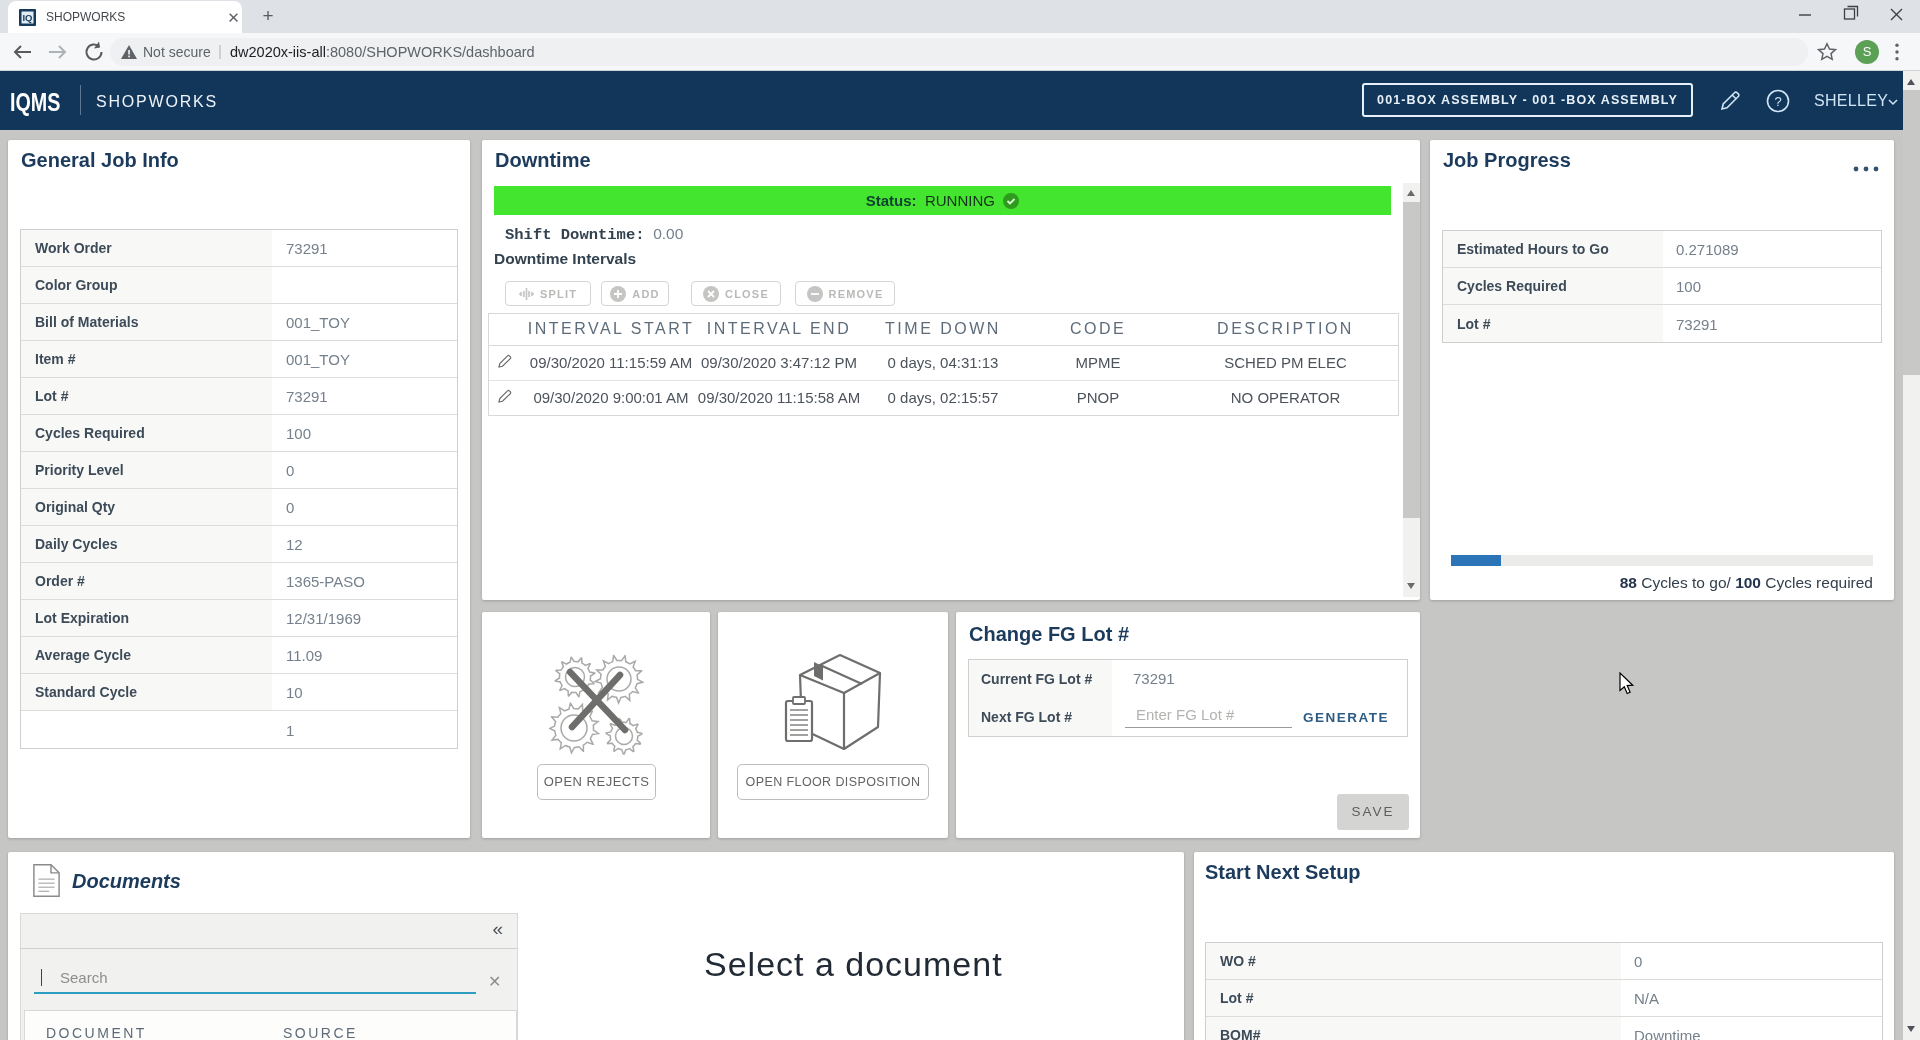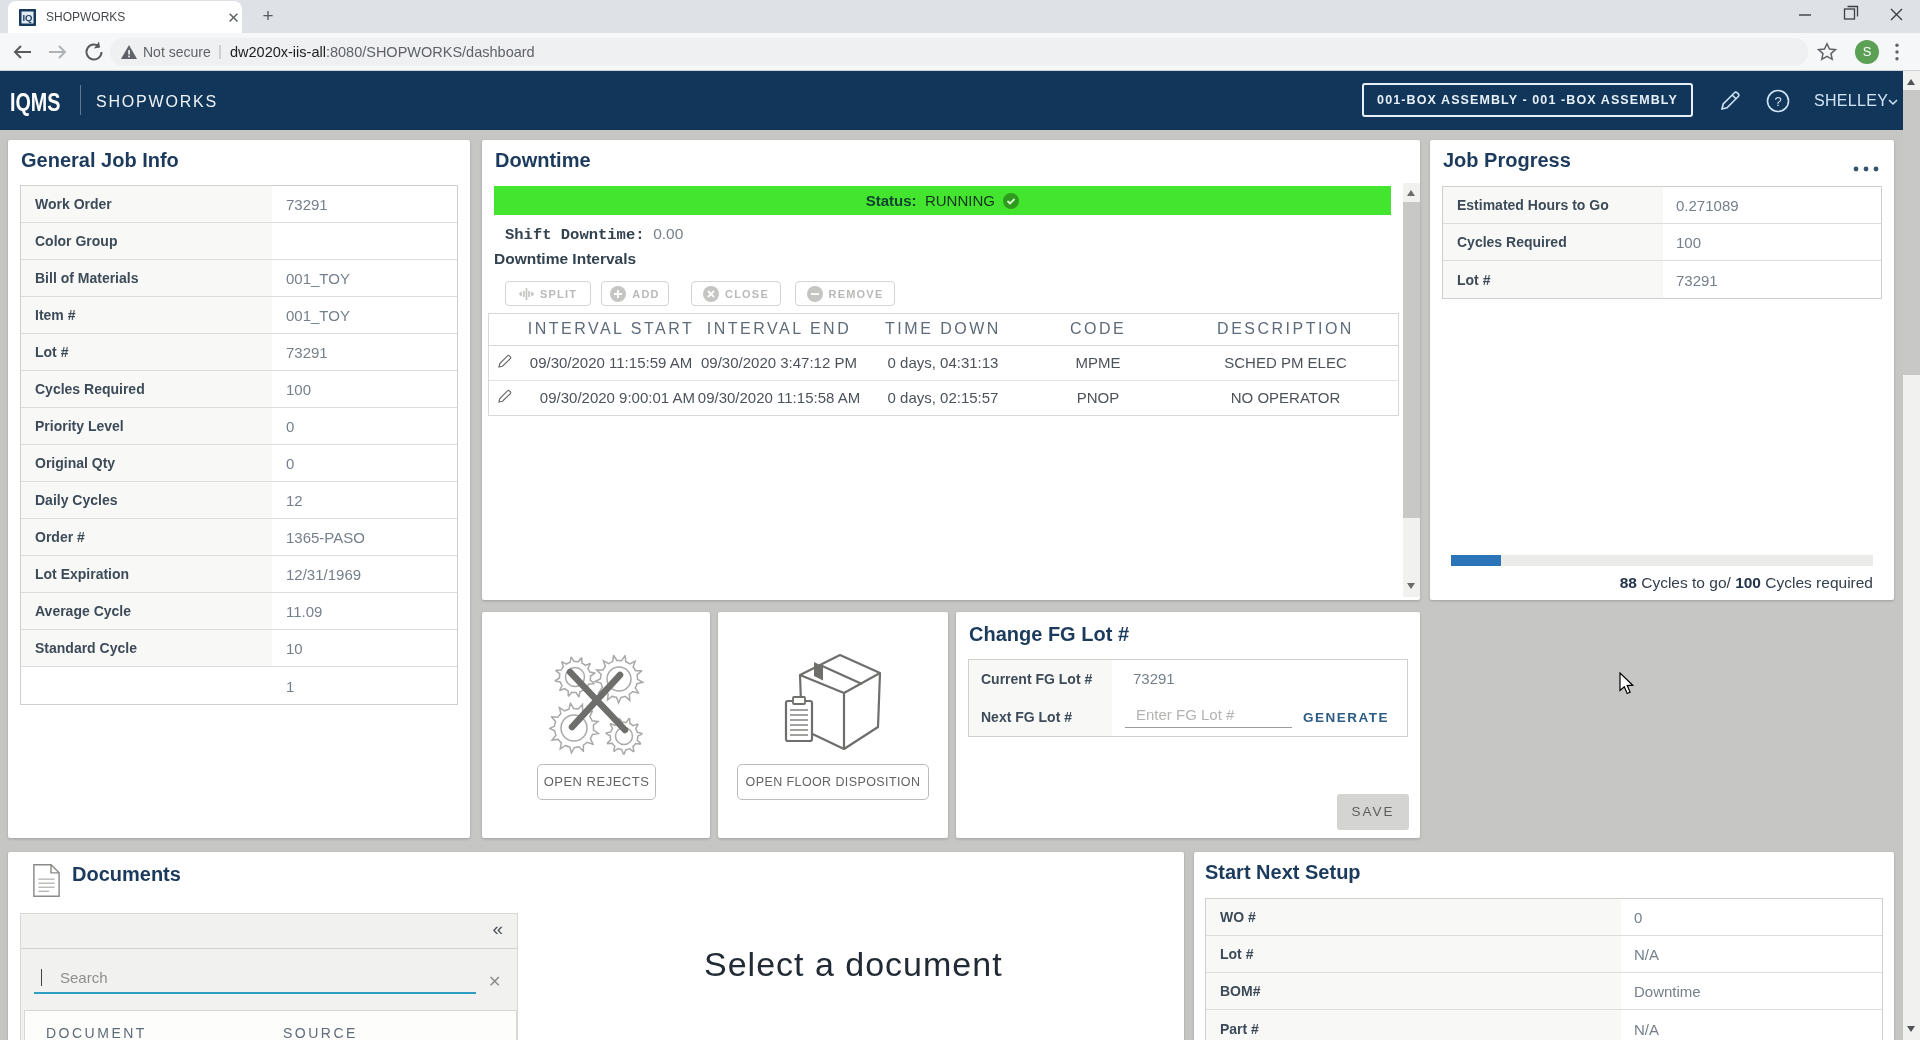--- a/index.html
+++ b/index.html
@@ -19,21 +19,21 @@
 #navbar { position:absolute; left:0; top:71px; width:1903px; height:59px; background:#113659; }
 #logo { position:absolute; left:10px; top:16px; color:#fff; font-size:26px; font-weight:bold; transform:scaleX(0.76); transform-origin:left; }
 #navdiv { position:absolute; left:80px; top:14px; width:1px; height:30px; background:#5d7891; }
 #navtitle { position:absolute; left:96px; top:22px; color:#eef3f8; font-size:16px; letter-spacing:1.8px; }
 #navbtn { position:absolute; left:1362px; top:12px; width:331px; height:34px; border:2px solid #e7f0f8; border-radius:3px; color:#e7f0f8; font-size:12.5px; font-weight:bold; letter-spacing:1.1px; text-align:center; line-height:31px; }
 #shelley { position:absolute; left:1814px; top:21px; color:#cfe4f5; font-size:16px; letter-spacing:0.3px; }
 
 #page { position:absolute; left:0; top:130px; width:1920px; height:910px; background:#c6c7c5; }
 .card { position:absolute; background:#fff; border-radius:2px; box-shadow:0 1px 3px rgba(0,0,0,0.2); }
 .ctitle { position:absolute; left:13px; top:9px; font-size:20px; font-weight:bold; color:#1b3a5c; }
-.tbl { position:absolute; border:1px solid #cfcfcd; }
+.tbl { position:absolute; border:1px solid #cfcfcd;margin-top:44px; }
 .trow { position:relative; height:37px; border-bottom:1px solid #dcdcda; }
 .trow:last-child { border-bottom:none; }
 .tlabel { position:absolute; left:0; top:0; bottom:0; background:#f8f8f6; }
 .tlabel span { position:absolute; left:14px; top:50%; transform:translateY(-50%); font-size:14px; font-weight:bold; color:#3d4b59; }
 .tval { position:absolute; top:50%; transform:translateY(-50%); font-size:15px; color:#75808c; }
 
 .dth { color:#5e6b79; font-size:16px; letter-spacing:2.5px; }
 .dtc { color:#4d535b; font-size:15px; }
 .btn-dis { position:absolute; top:141px; height:25px; border:1px solid #d4d4d2; border-radius:4px; color:#b9b9b7; font-size:11px; letter-spacing:1.2px; font-weight:bold; display:flex; align-items:center; justify-content:center; gap:6px; }
 
@@ -258,21 +258,21 @@
           <td class="dtc" style="text-align:center;">09/30/2020 11:15:59 AM</td>
           <td class="dtc" style="text-align:center;">09/30/2020 3:47:12 PM</td>
           <td class="dtc" style="text-align:center;">0 days, 04:31:13</td>
           <td class="dtc" style="text-align:center;">MPME</td>
           <td class="dtc" style="text-align:center;">SCHED PM ELEC</td>
         </tr>
         <tr style="height:35px;">
           <td><svg width="16" height="16" style="margin-left:8px;">
                   <path d="M 2 14 l .8 -3.4 L 10.5 2.8 a 1.3 1.3 0 0 1 1.9 0 l .9 .9 a 1.3 1.3 0 0 1 0 1.9 L 5.5 13.3 Z" fill="none" stroke="#6b6b69" stroke-width="1.2"></path>
                 </svg></td>
-          <td class="dtc" style="text-align:right;">09/30/2020 9:00:01 AM</td>
+          <td class="dtc" style="text-align:center;">09/30/2020 9:00:01 AM</td>
           <td class="dtc" style="text-align:center;">09/30/2020 11:15:58 AM</td>
           <td class="dtc" style="text-align:center;">0 days, 02:15:57</td>
           <td class="dtc" style="text-align:center;">PNOP</td>
           <td class="dtc" style="text-align:center;">NO OPERATOR</td>
         </tr>
       </tbody>
         </table>
     </div>
 
     <div class="sbar" style="left:921px;top:43px;width:17px;height:414px;"></div>
@@ -373,21 +373,21 @@
     <svg style="position:absolute;left:25px;top:11px;" width="27" height="35" viewBox="0 0 30 37">
       <path d="M 1 1 h 19 l 9 9 v 26 h -28 Z" fill="#fff" stroke="#8a8a88" stroke-width="1.6"></path>
       <path d="M 20 1 v 9 h 9" fill="none" stroke="#8a8a88" stroke-width="1.6"></path>
       <g stroke="#b5b5b3" stroke-width="1.5">
         <line x1="6" y1="17" x2="24" y2="17"></line>
           <line x1="6" y1="21.5" x2="24" y2="21.5"></line>
         <line x1="6" y1="26" x2="24" y2="26"></line>
           <line x1="6" y1="30.5" x2="18" y2="30.5"></line>
       </g>
     </svg>
-    <div class="ctitle" style="left:64px;top:11px;">Documents</div>
+    <div class="ctitle" style="left:64px;top:18px;font-style:italic;">Documents</div>
 
     <div style="position:absolute;left:12px;top:61px;width:498px;height:139px;background:#f1f1ef;border:1px solid #d8d8d6;">
       <div style="position:absolute;left:0;top:0;width:100%;height:35px;border-bottom:1px solid #cfcfcd;"></div>
       <div style="position:absolute;right:14px;top:4px;font-size:19px;color:#4d535b;">«</div>
       <div style="position:absolute;left:20px;top:55px;font-size:15px;color:#8e8e8c;border-left:1px solid #444;padding-left:18px;">Search</div>
       <div style="position:absolute;left:13px;top:78px;width:442px;border-bottom:2px solid #2d9dc2;"></div>
       <div style="position:absolute;left:467px;top:58px;font-size:16px;color:#8e8e8c;">✕</div>
       <div style="position:absolute;left:3px;top:96px;width:493px;height:43px;background:#fdfdfb;border:1px solid #d8d8d6;border-bottom:none;">
         <span style="position:absolute;left:21px;top:14px;font-size:14px;letter-spacing:2.5px;color:#5e6b79;">DOCUMENT</span>
         <span style="position:absolute;left:258px;top:14px;font-size:14px;letter-spacing:2.5px;color:#5e6b79;">SOURCE</span>

